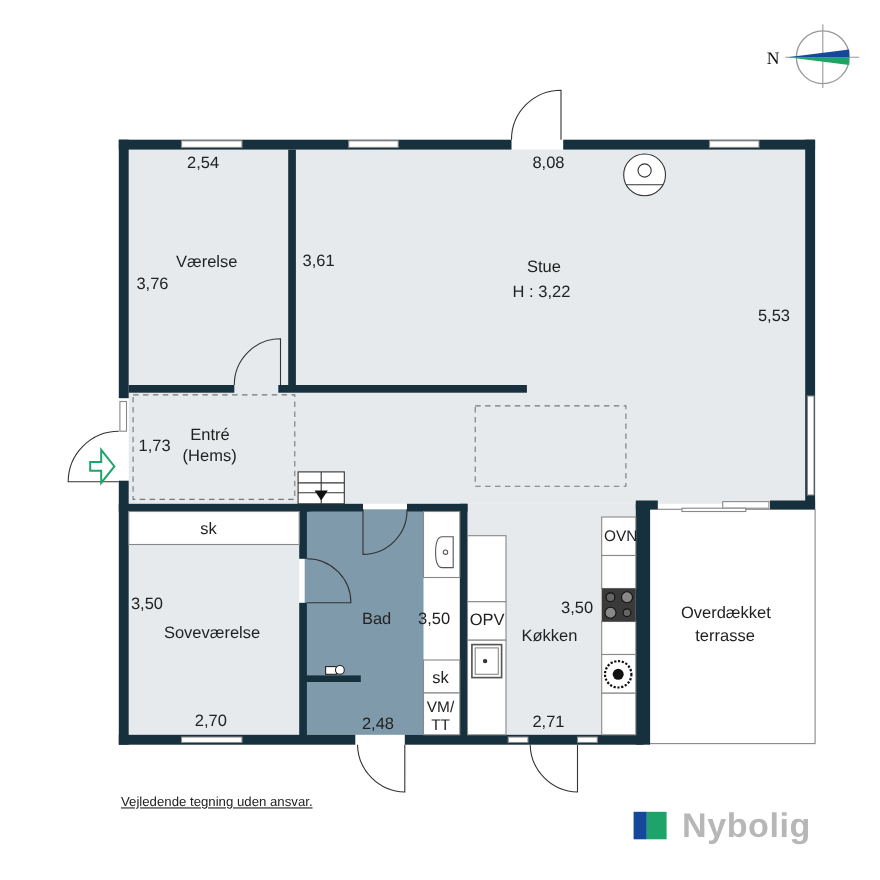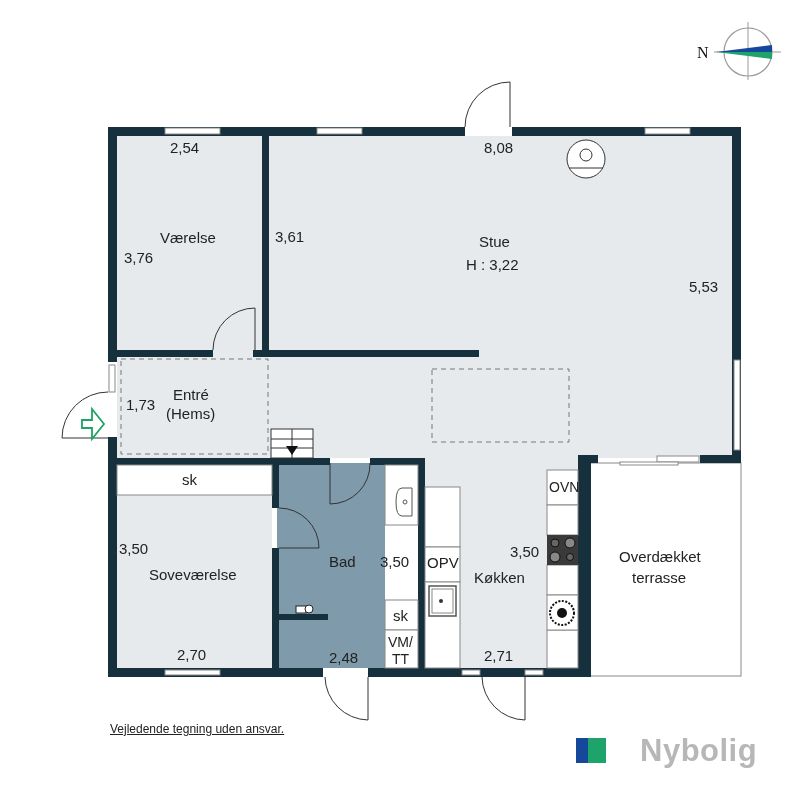--- a/index.html
+++ b/index.html
@@ -2,21 +2,21 @@
 <html><head>
 <meta charset="utf-8">
 <style>
   html, body { margin: 0; padding: 0; background: #ffffff; }
   body { width: 800px; height: 800px; position: relative; overflow: hidden;
          font-family: "Liberation Sans", "DejaVu Sans", sans-serif; }
   #plan { position: absolute; left: 0; top: 0; }
   .lbl { font-family: "Liberation Sans", "DejaVu Sans", sans-serif; font-size: 15px; fill: #222; }
   .lbl-sm { font-family: "Liberation Sans", "DejaVu Sans", sans-serif; font-size: 14px; fill: #222; }
   .disclaimer { position: absolute; left: 110px; top: 722px; font-size: 12px; color: #222; text-decoration: underline; }
-  .logo { position: absolute; left: 576px; top: 738px; display: flex; align-items: center; gap: 20px; }
+  .logo { position: absolute; left: 576px; top: 738px; display: flex; align-items: center; }
   .logo-mark { width: 30px; height: 25px; display: flex; }
   .logo-mark .b { width: 12px; background: #15489a; }
   .logo-mark .g { width: 18px; background: #1ea36b; }
   .logo-text { margin-left: 14px; font-size: 31px; font-weight: bold; color: #b7b7b7; letter-spacing: 0.5px; line-height: 25px; }
 </style>
 </head>
 <body>
 
 <svg id="plan" width="800" height="800" viewBox="0 0 800 800">
 

